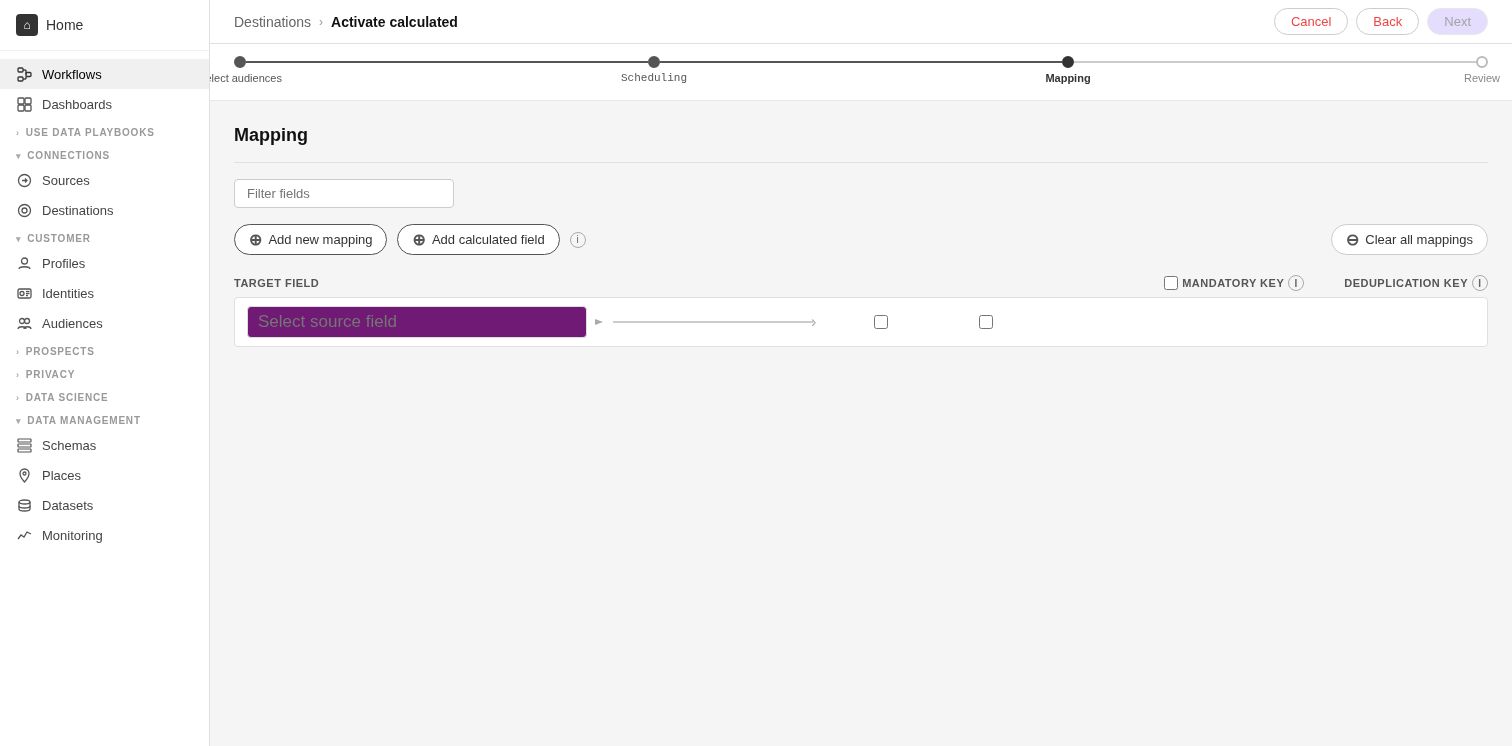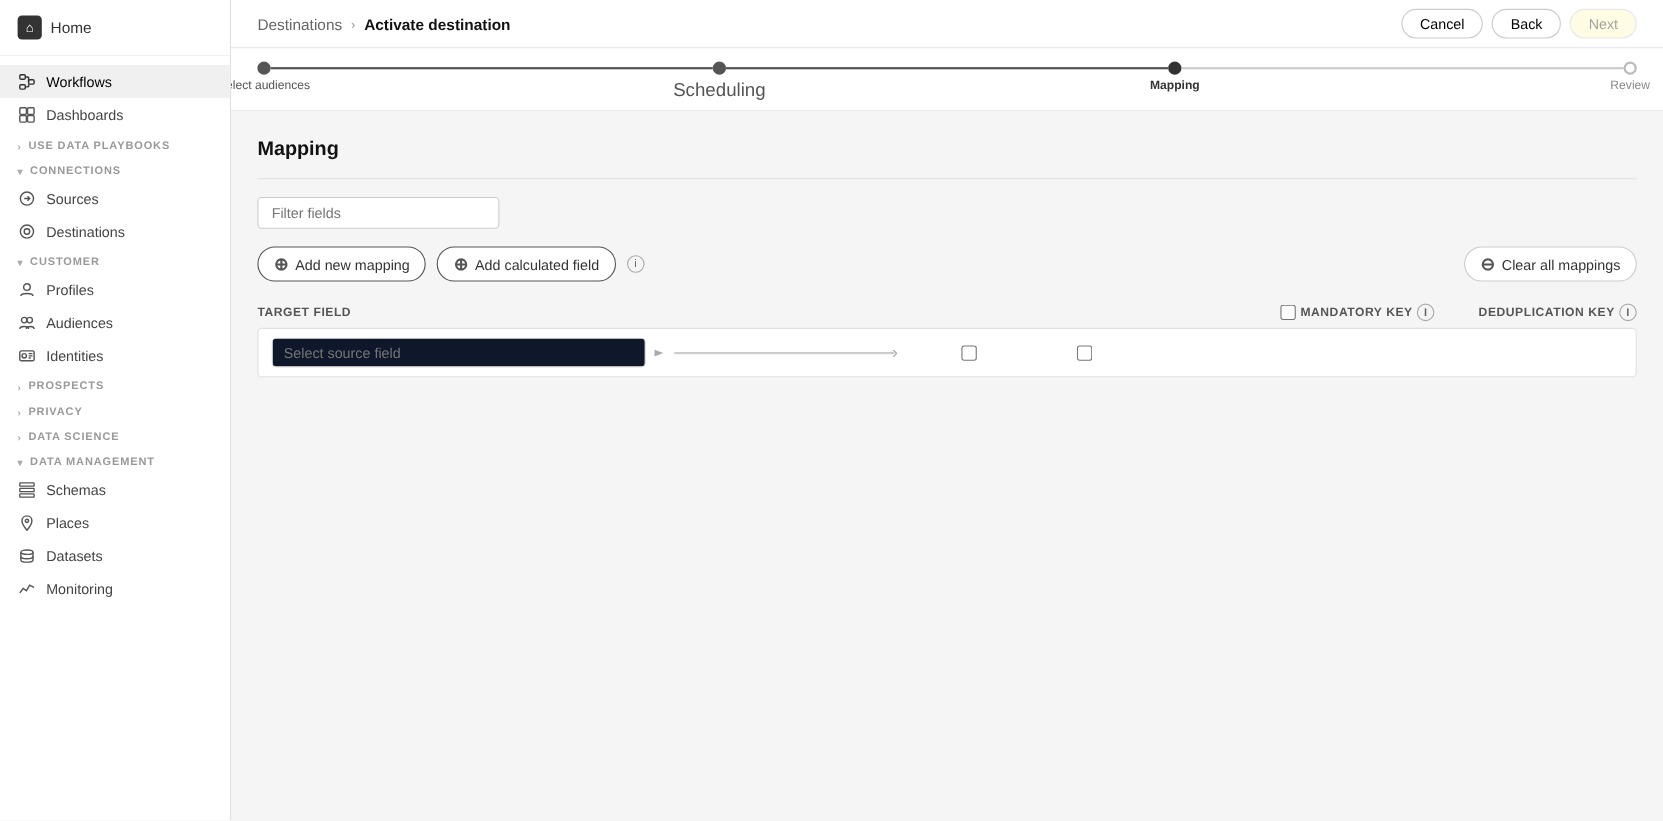--- a/index.html
+++ b/index.html
@@ -81,24 +81,24 @@
     .breadcrumb-separator { color: #999; font-size: 12px; }
     .breadcrumb-current { font-weight: 700; color: #111; }
     .topbar-actions { display: flex; align-items: center; gap: 8px; }
     .btn {
       padding: 5px 16px;
       border-radius: 20px;
       font-size: 13px;
       cursor: pointer;
       border: 1px solid #ccc;
       background: #fff;
-      color: #000000;
+      color: #ef4444;
       font-family: inherit;
     }
-    .btn-disabled { opacity: 0.45; cursor: not-allowed; border: 1px solid #ccc; background: #fef9c3; color: #333; }
+    .btn-disabled { opacity: 0.45; cursor: not-allowed; border: 1px solid #ccc; background: #c4b5fd; color: #333; }
 
     
     .stepper-bar {
       background: #fff;
       padding: 12px 24px 0;
       border-bottom: 1px solid #e8e8e8;
       flex-shrink: 0;
     }
     .stepper {
       display: flex;
@@ -221,26 +221,26 @@
       background: #fff;
       border: 1px solid #e0e0e0;
       border-radius: 4px;
       padding: 8px 12px;
       margin-bottom: 8px;
     }
     .source-field-input {
       border: 1px solid #ddd;
       border-radius: 4px;
       padding: 5px 10px;
-      font-size: 13px;
+      font-size: 17px;
       color: #aaa;
       width: 340px;
       outline: none;
       font-family: inherit;
-      background: #0f172a;
+      background: #701a75;
       cursor: pointer;
     }
     .target-field-input {
       border: 1px solid #ddd;
       border-radius: 4px;
       padding: 5px 10px;
       font-size: 13px;
       color: #aaa;
       width: 300px;
       outline: none;
@@ -347,40 +347,40 @@
         <svg width="15" height="15" viewBox="0 0 15 15">
             <circle cx="7.5" cy="5" r="3" fill="none" stroke="#555" stroke-width="1.3"></circle>
             <path d="M2 13 C2 10 13 10 13 13" fill="none" stroke="#555" stroke-width="1.3"></path>
           </svg>
       </div>
       <span>Profiles</span>
     </div>
     <div class="sidebar-item">
       <div class="icon">
         <svg width="15" height="15" viewBox="0 0 15 15">
-            <circle cx="5" cy="5" r="2.5" fill="none" stroke="#555" stroke-width="1.3"></circle>
-            <circle cx="10" cy="5" r="2.5" fill="none" stroke="#555" stroke-width="1.3"></circle>
-            <path d="M1 13 C1 10 9 10 9 13" fill="none" stroke="#555" stroke-width="1.3"></path>
-            <path d="M7 13 C7 10 14 10 14 13" fill="none" stroke="#555" stroke-width="1.3"></path>
-          </svg>
-      </div>
-      <span>Audiences</span>
-    </div>
-    <div class="sidebar-item">
-      <div class="icon">
-        <svg width="15" height="15" viewBox="0 0 15 15">
             <rect x="1" y="3" width="13" height="9" rx="1.5" fill="none" stroke="#555" stroke-width="1.3"></rect>
             <circle cx="5" cy="7.5" r="2" fill="none" stroke="#555" stroke-width="1.3"></circle>
             <line x1="9" y1="5.5" x2="12.5" y2="5.5" stroke="#555" stroke-width="1.3"></line>
             <line x1="9" y1="7.5" x2="12.5" y2="7.5" stroke="#555" stroke-width="1.3"></line>
             <line x1="9" y1="9.5" x2="11" y2="9.5" stroke="#555" stroke-width="1.3"></line>
           </svg>
       </div>
       <span>Identities</span>
     </div>
+    <div class="sidebar-item">
+      <div class="icon">
+        <svg width="15" height="15" viewBox="0 0 15 15">
+            <circle cx="5" cy="5" r="2.5" fill="none" stroke="#555" stroke-width="1.3"></circle>
+            <circle cx="10" cy="5" r="2.5" fill="none" stroke="#555" stroke-width="1.3"></circle>
+            <path d="M1 13 C1 10 9 10 9 13" fill="none" stroke="#555" stroke-width="1.3"></path>
+            <path d="M7 13 C7 10 14 10 14 13" fill="none" stroke="#555" stroke-width="1.3"></path>
+          </svg>
+      </div>
+      <span>Audiences</span>
+    </div>
 
     <div class="sidebar-section-header">
       <span class="chevron">›</span>
       <span>PROSPECTS</span>
     </div>
 
     <div class="sidebar-section-header">
       <span class="chevron">›</span>
       <span>PRIVACY</span>
     </div>
@@ -433,41 +433,41 @@
     </div>
   </div>
 </div>
 
 <div class="main">
 
   <div class="topbar">
     <div class="breadcrumb">
       <span class="breadcrumb-link">Destinations</span>
       <span class="breadcrumb-separator">›</span>
-      <span class="breadcrumb-current">Activate destination</span>
+      <span class="breadcrumb-current">Activate calculated</span>
     </div>
     <div class="topbar-actions">
       <button class="btn">Cancel</button>
       <button class="btn">Back</button>
       <button class="btn btn-disabled" disabled="">Next</button>
     </div>
   </div>
 
   <div class="stepper-bar">
     <div class="stepper" style="display:flex;align-items:flex-start;padding-bottom:28px;">
 
       <div style="display:flex;flex-direction:column;align-items:center;position:relative;">
         <div class="step-dot done"></div>
         <span style="font-size:11px;color:#555;white-space:nowrap;position:absolute;top:16px;">Select audiences</span>
       </div>
       <div style="flex:1;height:2px;background:#555;margin-top:5px;min-width:60px;"></div>
 
       <div style="display:flex;flex-direction:column;align-items:center;position:relative;">
         <div class="step-dot done"></div>
-        <span style="font-size:17px;color:#555;white-space:nowrap;position:absolute;top:16px;">Scheduling</span>
+        <span style="font-size:11px;color:#555;white-space:nowrap;position:absolute;top:16px;font-family:Liberation Mono, monospace;">Scheduling</span>
       </div>
       <div style="flex:1;height:2px;background:#555;margin-top:5px;min-width:60px;"></div>
 
       <div style="display:flex;flex-direction:column;align-items:center;position:relative;">
         <div class="step-dot active"></div>
         <span style="font-size:11px;color:#333;font-weight:600;white-space:nowrap;position:absolute;top:16px;">Mapping</span>
       </div>
       <div style="flex:1;height:2px;background:#ccc;margin-top:5px;min-width:60px;"></div>
 
       <div style="display:flex;flex-direction:column;align-items:center;position:relative;">

